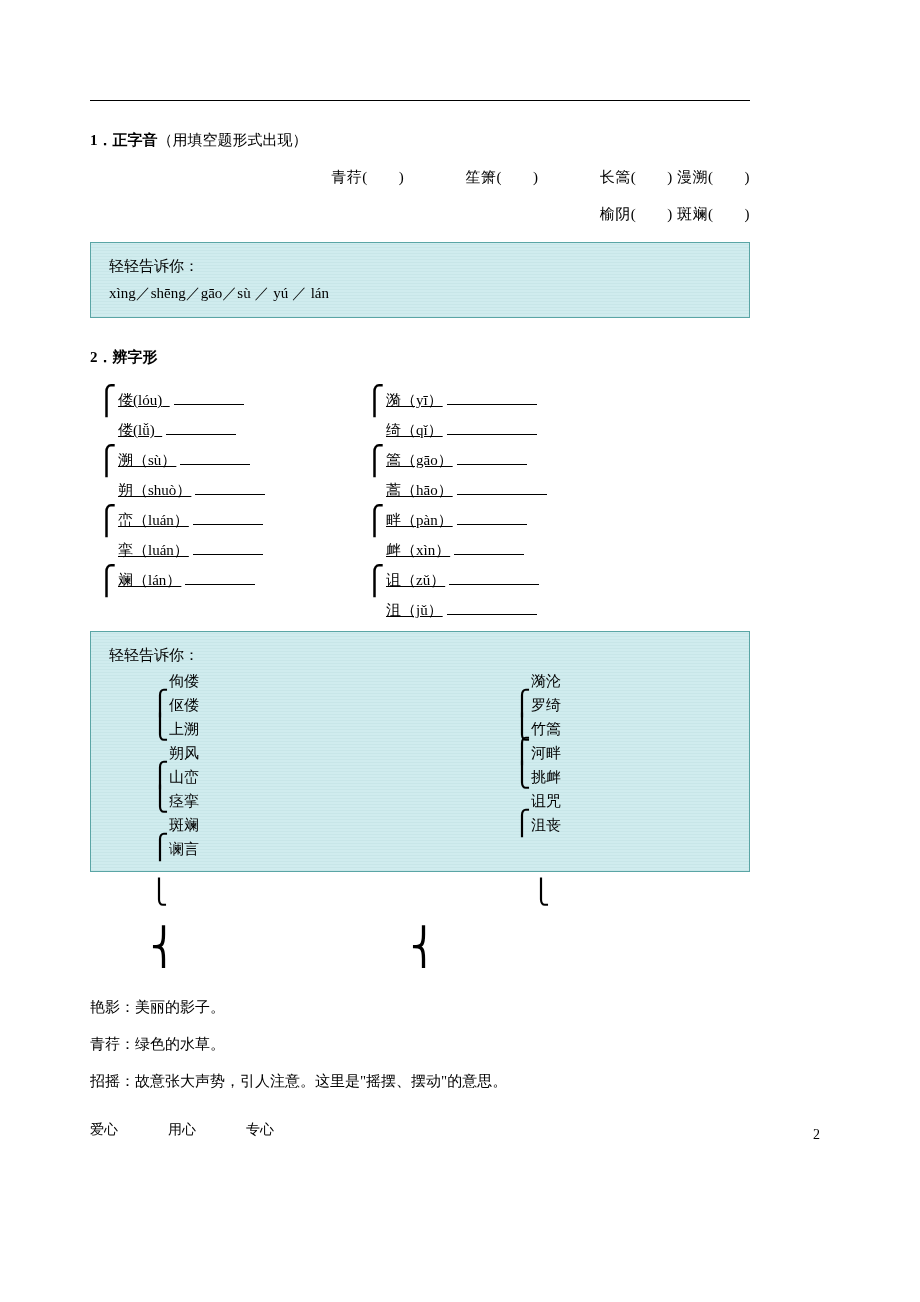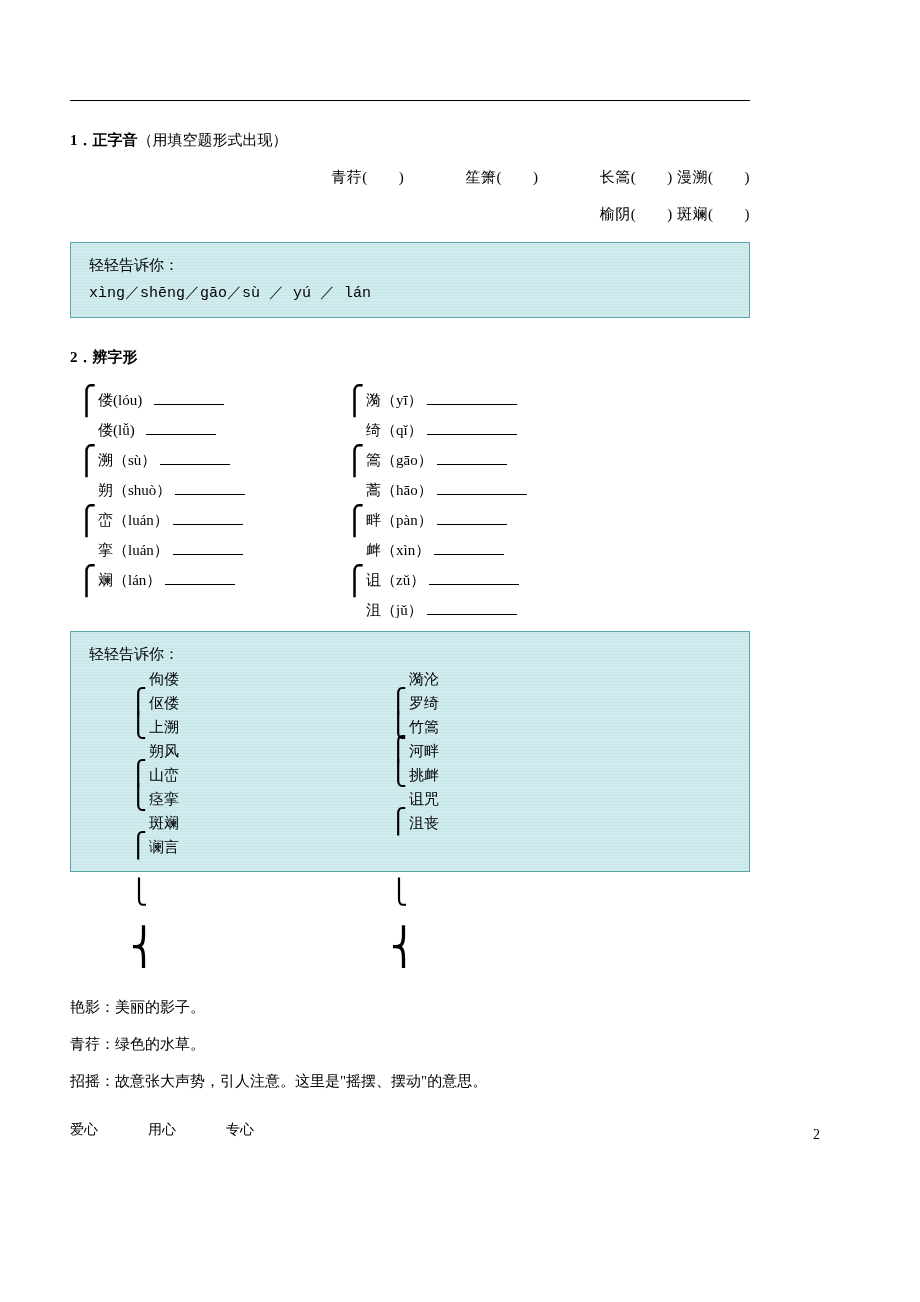--- a/index.html
+++ b/index.html
@@ -5,21 +5,21 @@
   body {
     margin: 0;
     padding: 0;
     background: #fff;
     font-family: "SimSun", "宋体", serif;
     font-size: 15px;
     color: #000;
     width: 920px;
   }
   .page {
-    padding: 100px 170px 30px 70px;
+    padding: 100px 170px 30px 90px;
     position: relative;
   }
   .top-rule {
     border-top: 1.5px solid #000;
     margin-bottom: 30px;
   }
   .section-title {
     font-weight: bold;
     margin: 10px 0 18px 0;
   }
@@ -34,21 +34,20 @@
   .fill-row span {
     display: inline-block;
   }
   .answer-box {
     border: 1px solid #5aa5a5;
     background: #d0ecee;
     background-image: repeating-linear-gradient(0deg, #c8e6e8, #c8e6e8 1px, #d0ecee 1px, #d0ecee 3px);
     padding: 10px 18px;
     margin: 6px 0 30px 0;
     line-height: 1.8;
-    font-family: Liberation Mono, monospace;
   }
   .answer-box.tight {
     margin-bottom: 6px;
   }
   .char-grid {
     margin: 8px 0 0 0;
   }
   .char-row {
     display: flex;
     margin: 0;
@@ -67,34 +66,36 @@
     position: absolute;
     left: 6px;
     top: 2px;
     font-size: 28px;
     line-height: 1;
     font-family: "SimSun", serif;
   }
   .char-line {
     height: 30px;
     line-height: 30px;
+    text-decoration: underline;
   }
   .blank {
     display: inline-block;
     border-bottom: 1px solid #000;
     min-width: 70px;
     height: 14px;
     vertical-align: baseline;
     margin-left: 4px;
   }
   .blank.long {
     min-width: 90px;
   }
   .ans-grid {
     display: flex;
+    justify-content: space-between;
   }
   .ans-col {
     width: 200px;
     padding-left: 60px;
     position: relative;
   }
   .ans-line {
     height: 24px;
     line-height: 24px;
     position: relative;

